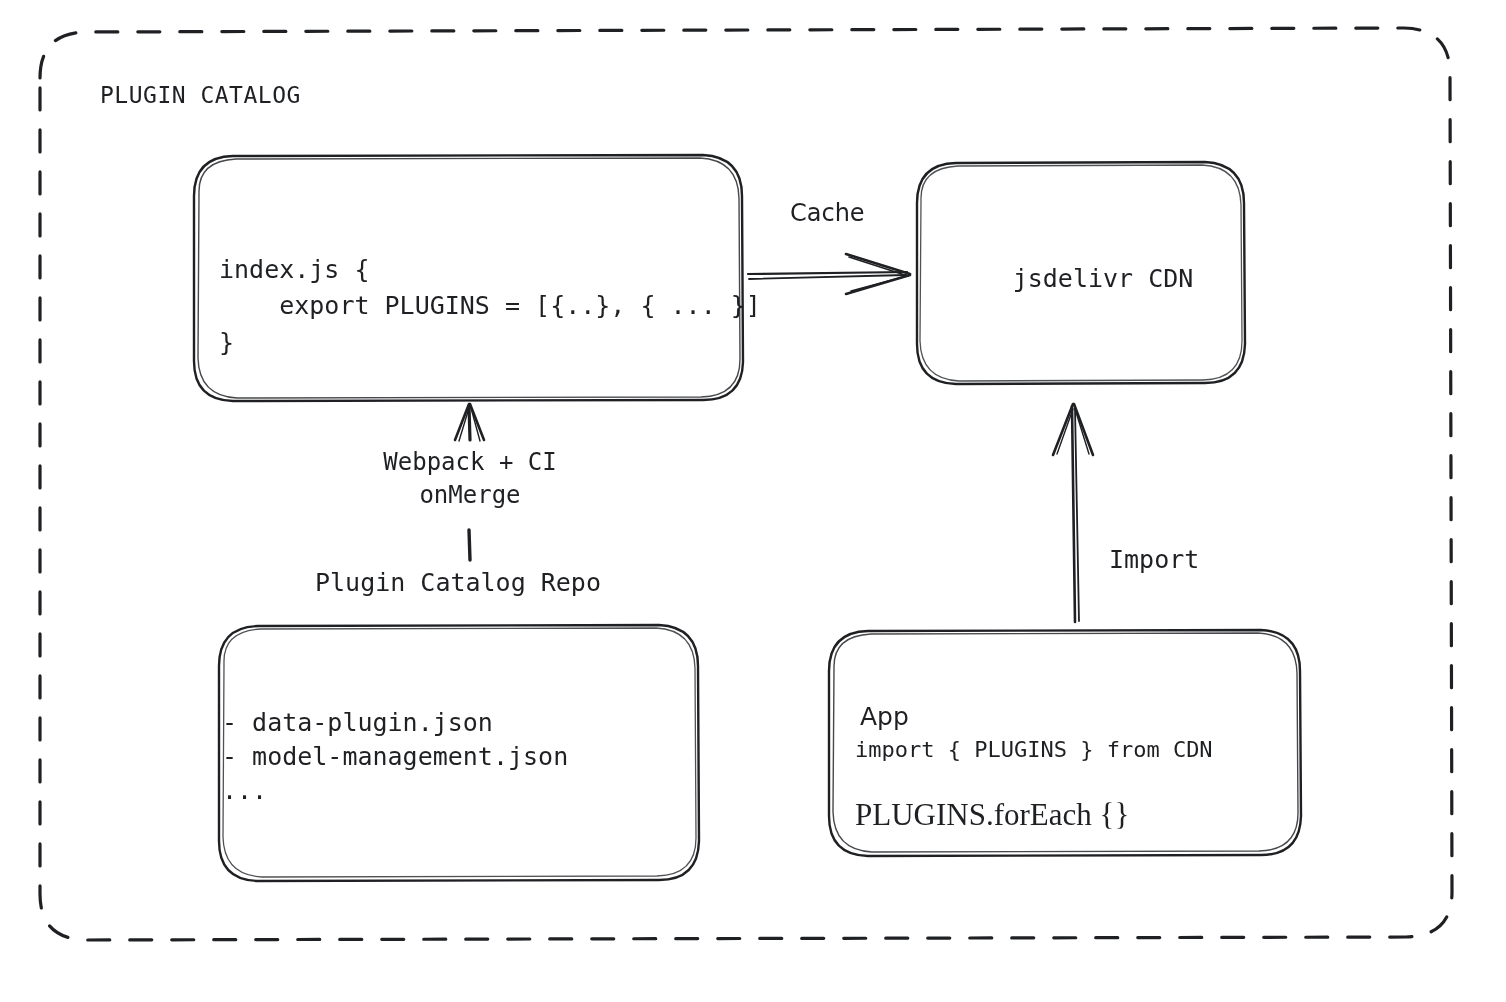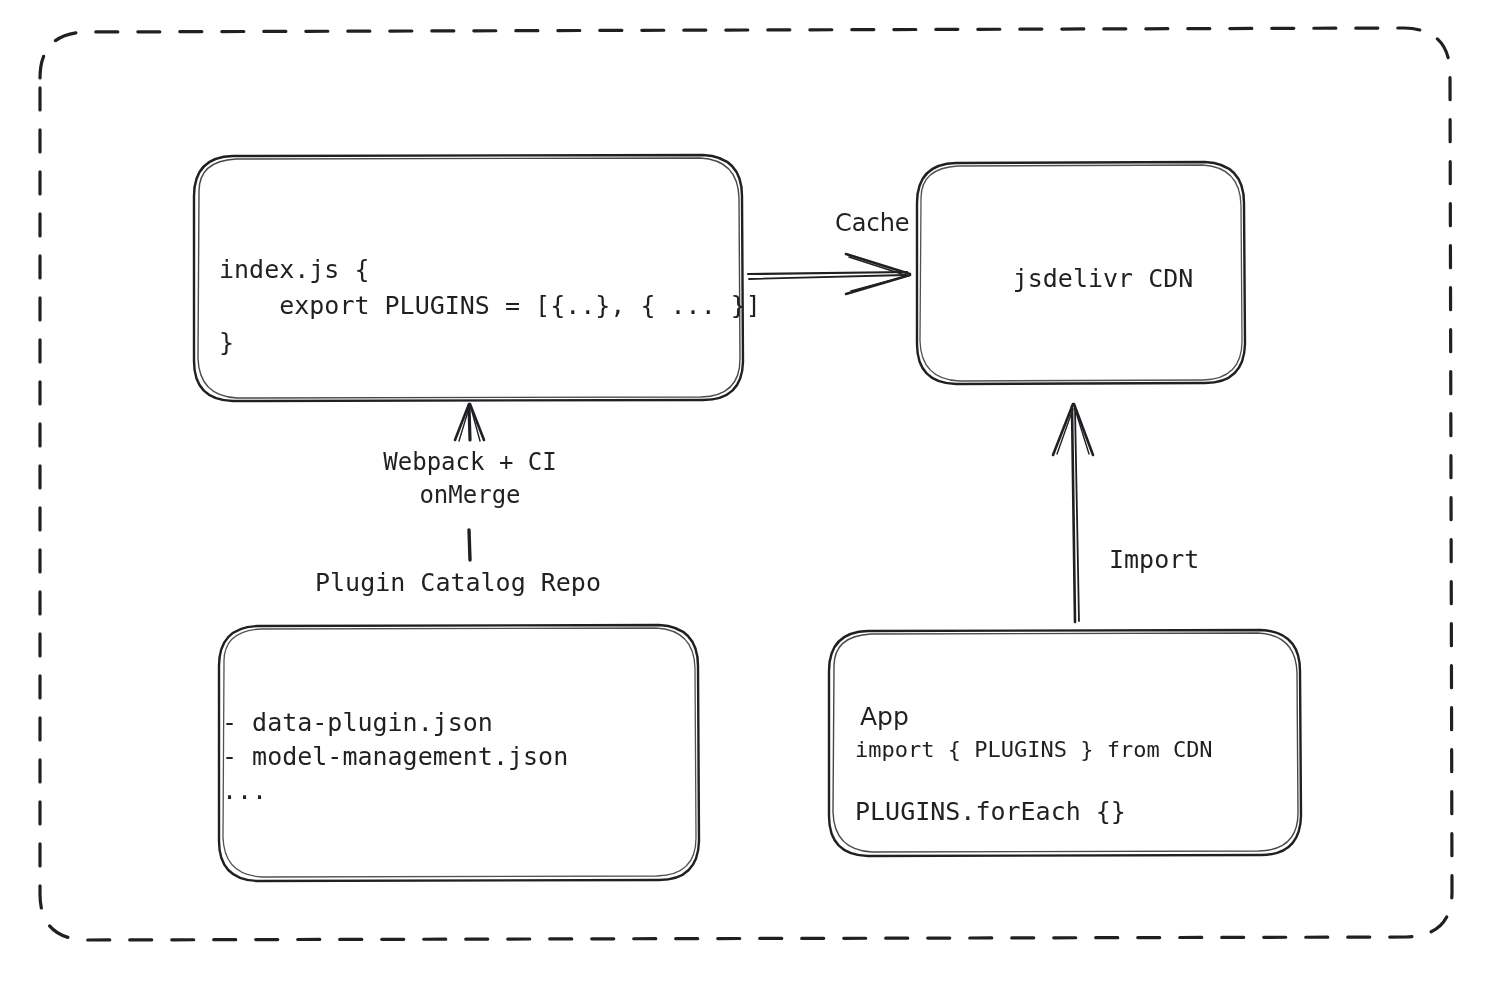--- a/index.html
+++ b/index.html
@@ -42,38 +42,38 @@
   }
 
   
   #npm-title  { left: 193px; top: 196px; width: 550px; text-align: center; font-size: 23px; }
   #npm-code   { left: 219px; top: 252px; font-size: 25px; line-height: 1.45; }
 
   
   #cdn-title  { left: 916px; top: 262px; width: 374px; text-align: center; font-size: 25px; }
 
   
-  #cache-label { left: 790px; top: 208px; font-size: 24px; margin-left: 45px; }
+  #cache-label { left: 790px; top: 198px; font-size: 24px; }
 
   
   #webpack-label {
     left: 340px; top: 446px; width: 260px; text-align: center;
     font-size: 24px; line-height: 1.38;
   }
 
   
   #repo-label { left: 218px; top: 566px; width: 480px; text-align: center; font-size: 25px; }
 
   
   #repo-code { left: 222px; top: 706px; font-size: 25px; line-height: 1.35; }
 
   
   #app-title { left: 860px; top: 700px; font-size: 25px; }
   #app-line1 { left: 855px; top: 735px; font-size: 22px; text-align: right; }
-  #app-line2 { left: 855px; top: 795px; font-size: 25px; }
+  #app-line2 { left: 855px; top: 795px; font-size: 31px; font-family: Liberation Serif, serif; }
 
   
   #import-label { left: 1109px; top: 515px; font-size: 25px; margin-top: 28px; }
 </style>
 </head>
 <body>
 
 <div id="canvas">
 
   <svg class="svg-layer" viewBox="0 0 1506 1002" xmlns="http://www.w3.org/2000/svg">
@@ -126,20 +126,21 @@
         <path d="M 1079 621 L 1075 408" stroke-width="1.8"></path>
         <path d="M 1053 455 L 1073 404" stroke-width="2.6"></path>
         <path d="M 1093 455 L 1074 404" stroke-width="2.6"></path>
         <path d="M 1057 454 L 1073 409" stroke-width="1.4"></path>
         <path d="M 1089 454 L 1075 409" stroke-width="1.4"></path>
       </g>
 
     </g>
   </svg>
 
+  <div class="txt mono" id="group-title">PLUGIN CATALOG</div>
 
 
   <div class="txt mono" id="npm-code">index.js {
     export PLUGINS = [{..}, { ... }]
 }</div>
 
   <div class="txt mono" id="cdn-title">jsdelivr CDN</div>
 
   <div class="txt sans" id="cache-label">Cache</div>
 

